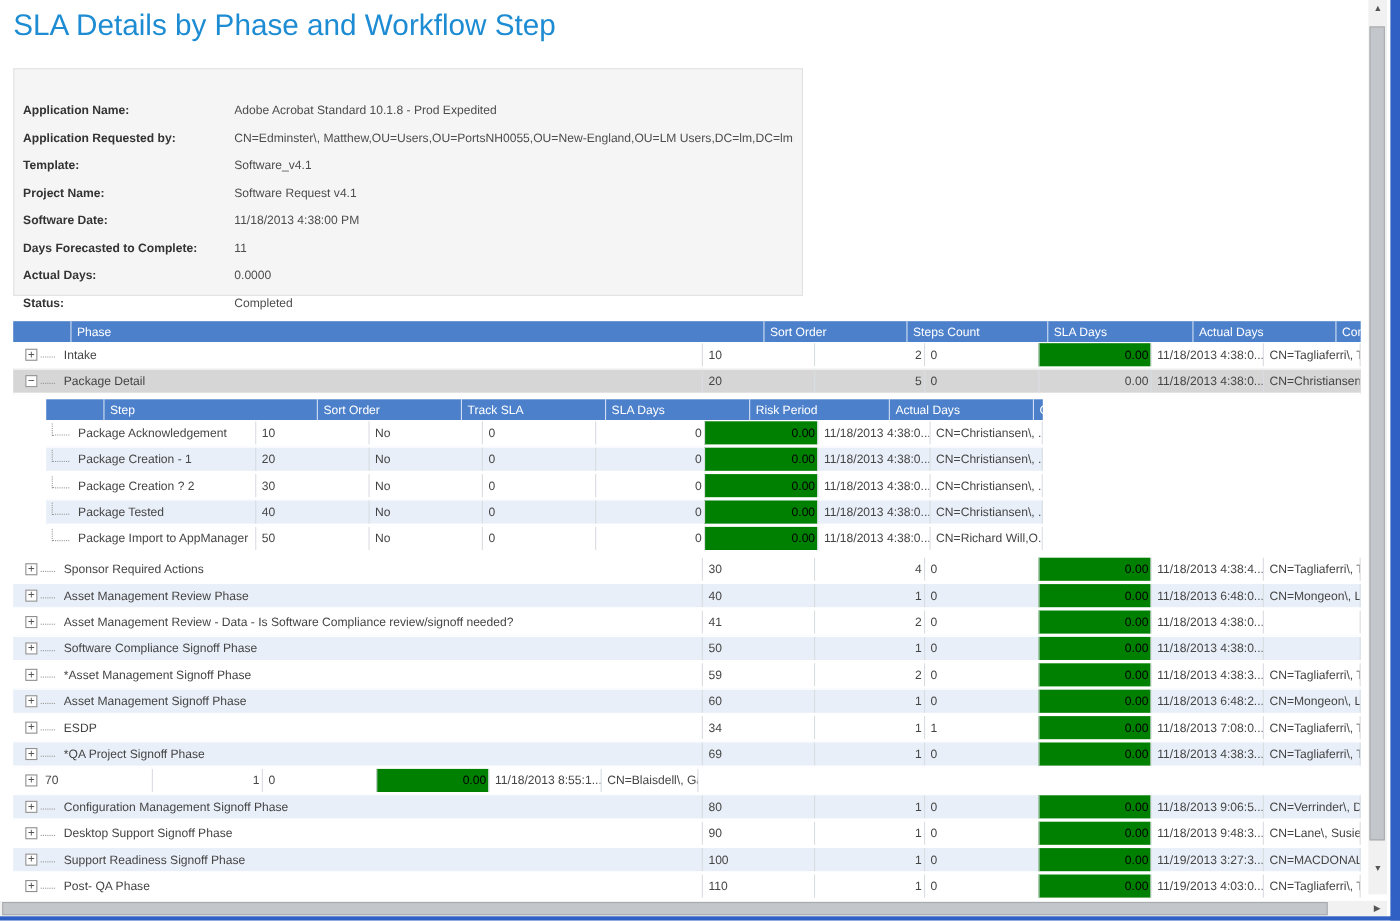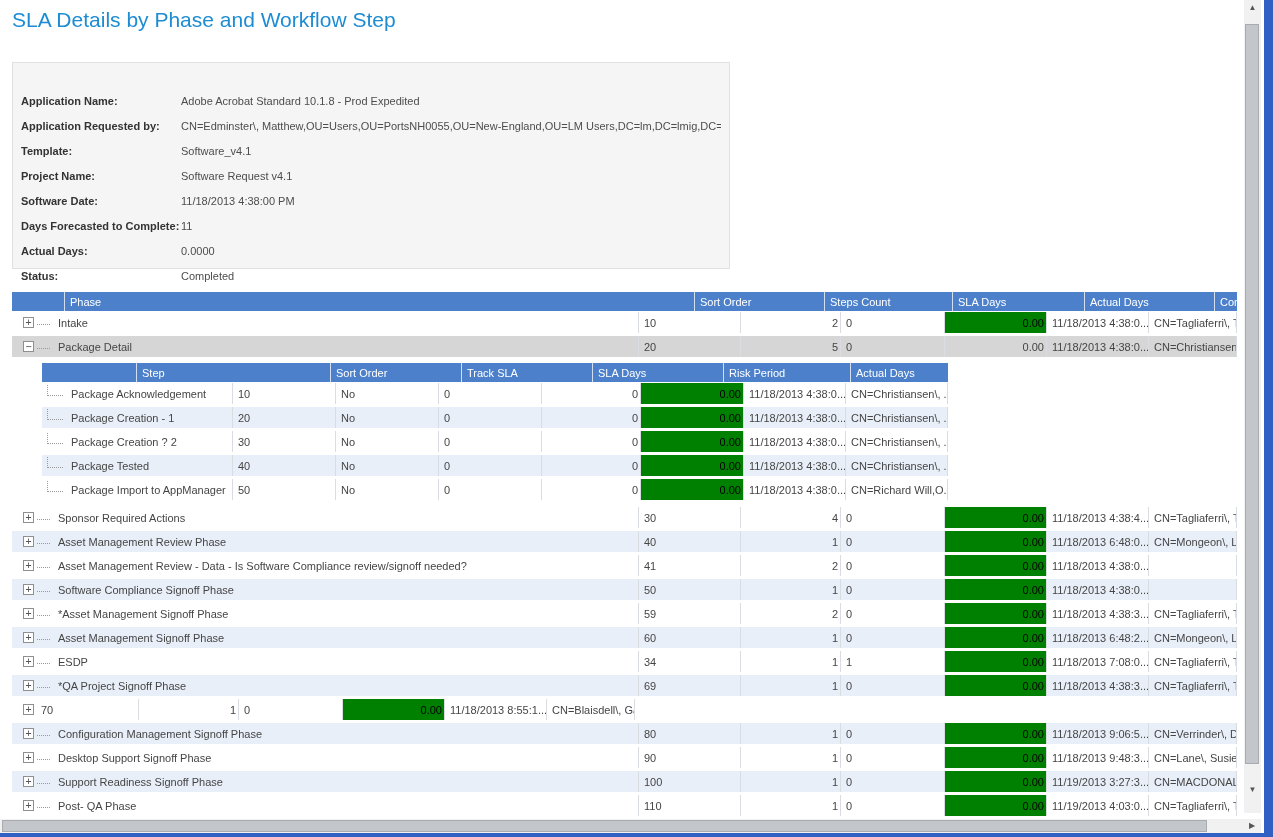--- a/index.html
+++ b/index.html
@@ -8,27 +8,27 @@
     --c-alt:#e9eff8;
     --c-sel:#d6d6d6;
     --c-green:#008000;
     --c-border:#3160c5;
   }
   html,body{margin:0;padding:0;}
   body{
     width:1273px;height:837px;position:relative;overflow:hidden;background:#fff;
     font-family:"Liberation Sans","DejaVu Sans",sans-serif;color:#454545;
   }
-  .page-title{position:absolute;left:12px;top:8px;font-size:21px;font-weight:400;color:var(--c-title);white-space:nowrap;}
+  .page-title{position:absolute;left:12px;top:8px;font-size:27px;font-weight:400;color:var(--c-title);white-space:nowrap;}
   
   .info-box{position:absolute;left:12px;top:62px;width:718px;height:207px;box-sizing:border-box;
     background:#f5f5f5;border:1px solid #e1e1e1;padding:25px 8px;}
   .info-row{display:flex;height:25px;align-items:center;font-size:11px;white-space:nowrap;}
   .info-label{width:160px;font-weight:bold;color:#333;flex:0 0 auto;}
-  .info-value{color:#4d4d4d;overflow:hidden;}
+  .info-value{color:#4d4d4d;overflow:hidden;margin-left:32px;}
   
   .grid{position:absolute;left:12px;top:292px;width:1225px;font-size:11px;color:#454545;}
   .g-header{display:flex;height:19px;background:var(--c-header);color:#fff;align-items:stretch;gap:28px;}
   .g-header .cell{display:flex;align-items:center;box-sizing:border-box;padding:0 5px;white-space:nowrap;overflow:hidden;}
   .g-header .cell + .cell{border-left:1px solid rgba(255,255,255,.75);}
   .g-row{display:flex;height:24px;box-sizing:border-box;border-top:1px solid #fff;border-bottom:2px solid #fff;align-items:stretch;background:#fff;}
   .g-row.alt{background:var(--c-alt);}
   .g-row.sel{background:var(--c-sel);}
   .g-row .cell{display:flex;align-items:center;box-sizing:border-box;padding:0 5px;white-space:nowrap;overflow:hidden;}
   .g-row .cell:nth-child(n+3){border-left:1px solid #d9dde2;}
@@ -43,21 +43,21 @@
   .c7{width:89px;flex:0 0 auto;}
   .num{justify-content:flex-end;padding-right:2px!important;}
   .green{background:var(--c-green);color:#000;justify-content:flex-end;padding-right:2px!important;}
   .expander{position:absolute;left:11px;top:5px;width:11px;height:11px;box-sizing:border-box;border:1px solid #8f8f8f;
     background:#fff;color:#555;font-size:10px;line-height:9px;display:flex;align-items:center;justify-content:center;
     font-family:"DejaVu Sans Mono",monospace;}
   .dots{position:absolute;left:1px;top:12px;width:13px;border-top:1px dotted #9a9a9a;}
   .g-row .c1 .lbl{margin-left:17px;}
   
   .step-table{margin:4px 0 4px 30px;width:906px;}
-  .step-table .g-header{height:19px;padding-left:42px;}
+  .step-table .g-header{height:19px;}
   .s0{width:24px;flex:0 0 auto;padding:0!important;position:relative;}
   .s1{width:166px;flex:0 0 auto;}
   .s2{width:103px;flex:0 0 auto;}
   .s3{width:103px;flex:0 0 auto;}
   .s4{width:103px;flex:0 0 auto;}
   .s5{width:99px;flex:0 0 auto;}
   .s6{width:103px;flex:0 0 auto;}
   .s7{width:102px;flex:0 0 auto;}
   .s8{width:103px;flex:0 0 auto;}
   .ldots{position:absolute;left:5px;top:2px;width:15px;height:10px;border-left:1px dotted #9a9a9a;border-bottom:1px dotted #9a9a9a;}

